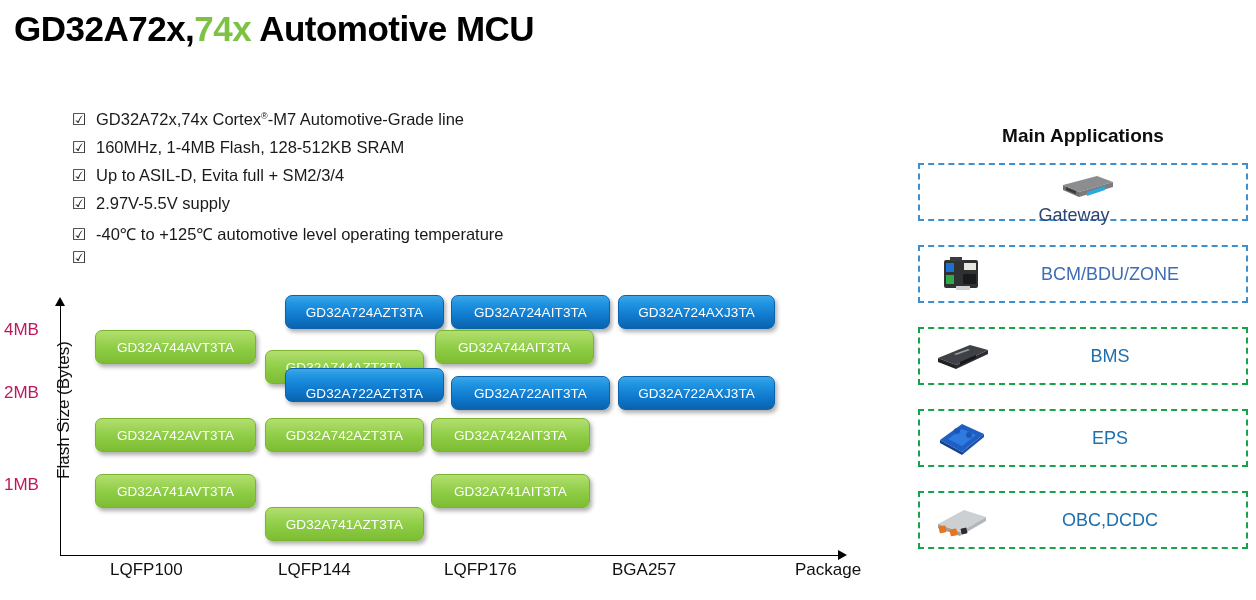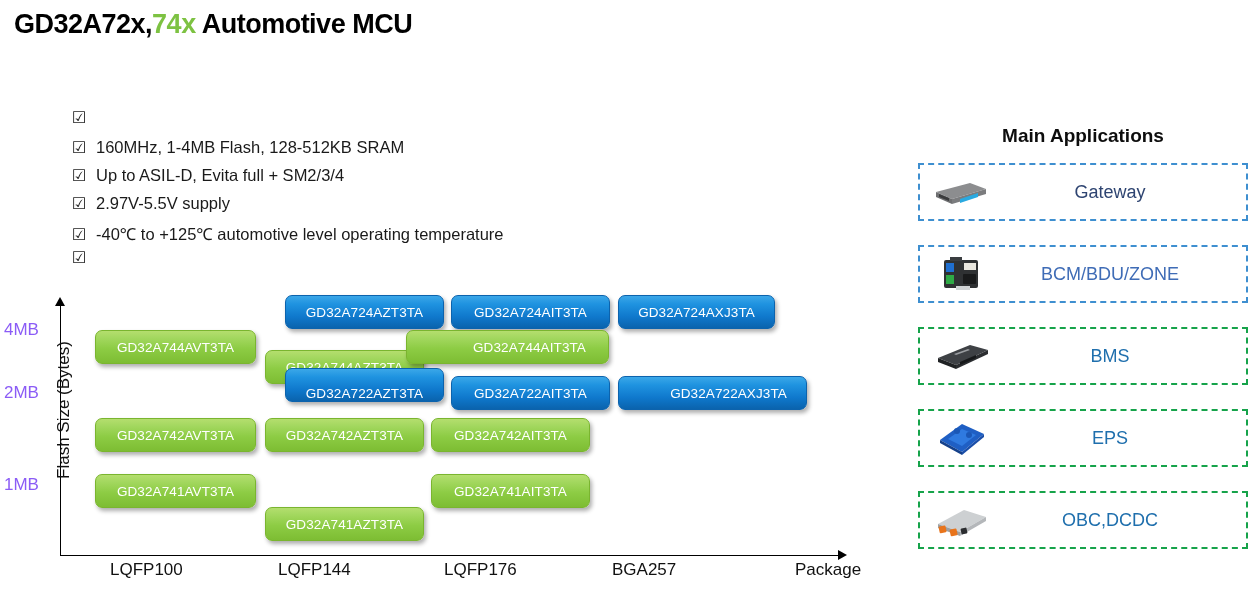--- a/index.html
+++ b/index.html
@@ -8,21 +8,21 @@
     background:#ffffff;
     font-family:"Liberation Sans", sans-serif;
     overflow:hidden;
     position:relative;
   }
   .page{position:relative;width:1256px;height:600px;}
 
   
   .title{
     position:absolute; left:14px; top:9px;
-    font-size:27px; font-weight:bold; letter-spacing:-0.5px;
+    font-size:35px; font-weight:bold; letter-spacing:-0.5px;
     color:#000000; white-space:nowrap;
   }
   .title .green{color:#7DC242;}
 
   
   .bullets{position:absolute; left:72px; top:110px;}
   .bullet-row{display:flex; align-items:baseline; height:28px;}
   .bullet-box{
     width:24px; font-size:16px; line-height:1; color:#1a1a1a;
     font-family:"DejaVu Sans", sans-serif;
@@ -54,21 +54,21 @@
     width:0;height:0;border-top:5px solid transparent;border-bottom:5px solid transparent;
     border-left:9px solid #000;
   }
   .ylabel{
     position:absolute; left:-6px; top:120px;
     transform:rotate(-90deg); transform-origin:center center;
     font-size:17px; color:#111; white-space:nowrap;
     width:140px; text-align:center;
   }
   .ytick{
-    position:absolute; left:4px; font-size:17px; color:#8b5cf6; white-space:nowrap;
+    position:absolute; left:4px; font-size:17px; color:#be185d; white-space:nowrap;
   }
   .xtick{
     position:absolute; top:280px; font-size:17px; color:#111;
     white-space:nowrap; text-align:center;
   }
   .xlabel{
     position:absolute; left:795px; top:280px;
     font-size:17px; color:#111; white-space:nowrap;
   }
 
@@ -119,20 +119,21 @@
 
 <div class="page">
 
   <div class="title">
     <span>GD32A72x,</span><span class="green">74x</span><span> Automotive MCU</span>
   </div>
 
   <div class="bullets" id="bullets">
       <div class="bullet-row">
         <span class="bullet-box">☑</span>
+        <span class="bullet-text">GD32A72x,74x Cortex<sup>®</sup>-M7 Automotive-Grade line</span>
       </div>
       <div class="bullet-row">
         <span class="bullet-box">☑</span>
         <span class="bullet-text">160MHz, 1-4MB Flash, 128-512KB SRAM</span>
       </div>
       <div class="bullet-row">
         <span class="bullet-box">☑</span>
         <span class="bullet-text">Up to ASIL-D, Evita full + SM2/3/4</span>
       </div>
       <div class="bullet-row">
@@ -175,30 +176,30 @@
         </div>
         <div class="chip blue" style="left: 598px; top: 15px; width: 155px;">
           <span>GD32A724AXJ3TA</span>
         </div>
         <div class="chip green" style="left: 95px; top: 50px; width: 159px;">
           <span>GD32A744AVT3TA</span>
         </div>
         <div class="chip green" style="left: 265px; top: 50px; width: 157px; margin-top: 20px;">
           <span>GD32A744AZT3TA</span>
         </div>
-        <div class="chip green" style="left: 406px; top: 50px; width: 157px; padding-left: 44px;">
+        <div class="chip green" style="left: 435px; top: 50px; width: 157px;">
           <span>GD32A744AIT3TA</span>
         </div>
         <div class="chip blue" style="left: 265px; top: 88px; width: 157px; align-items: flex-end;">
           <span>GD32A722AZT3TA</span>
         </div>
         <div class="chip blue" style="left: 431px; top: 96px; width: 157px;">
           <span>GD32A722AIT3TA</span>
         </div>
-        <div class="chip blue" style="left: 598px; top: 96px; width: 155px; padding-left: 32px;">
+        <div class="chip blue" style="left: 598px; top: 96px; width: 155px;">
           <span>GD32A722AXJ3TA</span>
         </div>
         <div class="chip green" style="left: 95px; top: 138px; width: 159px;">
           <span>GD32A742AVT3TA</span>
         </div>
         <div class="chip green" style="left: 265px; top: 138px; width: 157px;">
           <span>GD32A742AZT3TA</span>
         </div>
         <div class="chip green" style="left: 431px; top: 138px; width: 157px;">
           <span>GD32A742AIT3TA</span>
@@ -211,21 +212,21 @@
         </div>
         <div class="chip green" style="left: 431px; top: 194px; width: 157px;">
           <span>GD32A741AIT3TA</span>
         </div>
       </div>
   </div>
 
   <div class="apps">
     <div class="apps-title">Main Applications</div>
     <div id="appboxes">
-        <div class="app-box blue-border" style="border-color: rgb(62, 143, 208);">
+        <div class="app-box blue-border" style="border-color: rgb(62, 143, 208); flex-direction: column;">
           <span class="app-icon">
             <svg class="ico-svg" viewBox="0 0 62 40">
               <g>
         <path d="M6 20 L40 11 L56 17 L22 27 Z" fill="#8c8d8f"></path>
         <path d="M6 20 L22 27 L22 32 L6 25 Z" fill="#6e6f71"></path>
         <path d="M22 27 L56 17 L56 22 L22 32 Z" fill="#7b7c7e"></path>
         <path d="M30 27 L48 21 L48 25 L30 31 Z" fill="#2aa9e0"></path>
         <path d="M9 22 L19 26 L19 29 L9 25 Z" fill="#3a3b3d"></path>
       </g>
             </svg>

